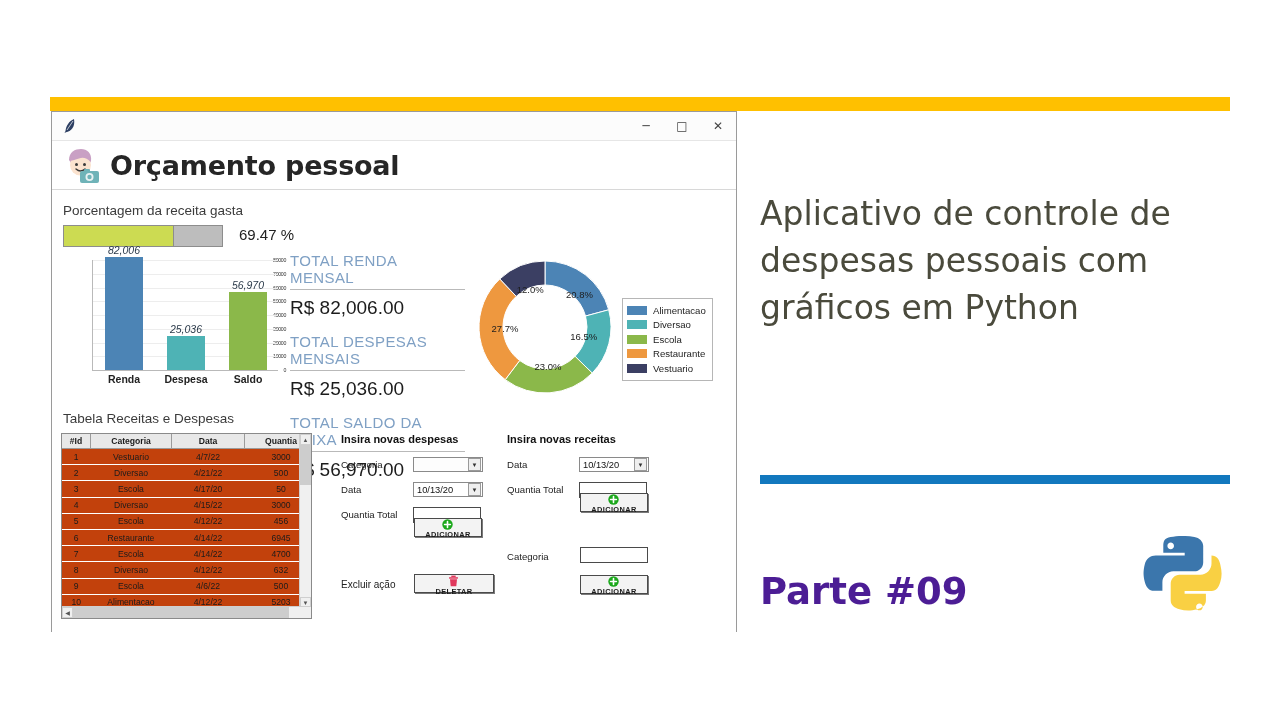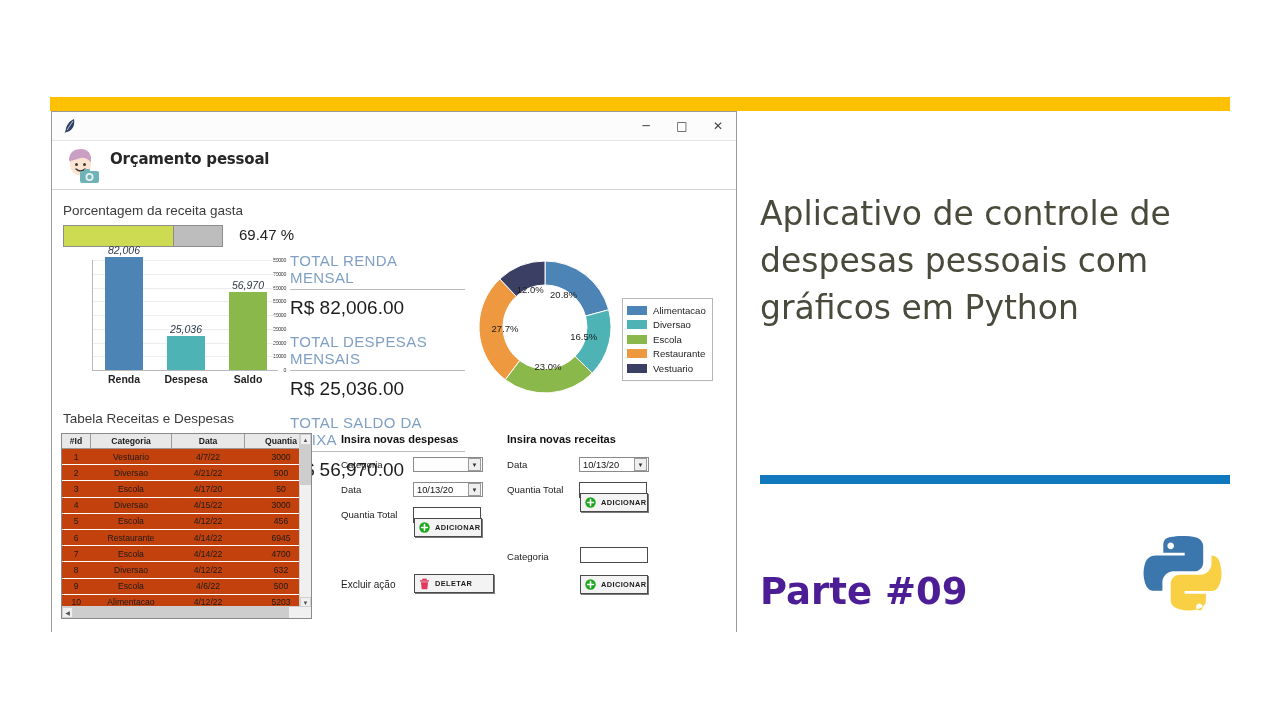--- a/index.html
+++ b/index.html
@@ -14,21 +14,21 @@
               border:1px solid #9a9a9a;box-sizing:border-box;}
 
   .titlebar{position:relative;height:28px;background:#fcfcfc;border-bottom:1px solid #e6e6e6;}
   .tb-icon{position:absolute;left:10px;top:5px;width:16px;height:18px;}
   .winbtns{position:absolute;right:0;top:0;height:28px;display:flex;}
   .winbtn{width:36px;height:28px;display:flex;align-items:center;justify-content:center;
           font-size:12px;color:#444;font-family:"DejaVu Sans",sans-serif;}
 
   .apphead{position:relative;height:48px;border-bottom:1px solid #d8d8d8;background:#fff;}
   .apphead .avatar{position:absolute;left:8px;top:3px;width:42px;height:42px;}
-  .apphead .title{position:absolute;left:58px;top:9px;font-size:15px;font-weight:bold;color:#262626;
+  .apphead .title{position:absolute;left:58px;top:9px;font-size:27px;font-weight:bold;color:#262626;
                   font-family:"DejaVu Sans",sans-serif;letter-spacing:-0.2px;}
 
   .appbody{position:relative;height:442px;background:#fff;}
 
   
   .lbl-porcent{position:absolute;left:11px;top:13px;font-size:13.5px;color:#3b3b3b;}
   .pbar{position:absolute;left:11px;top:35px;width:160px;height:22px;background:#bdbdbd;
         border:1px solid #8d8d8d;box-sizing:border-box;}
   .pbar-fill{height:100%;background:#CCDB52;border-right:1px solid #8d8d8d;box-sizing:border-box;}
   .pct{position:absolute;left:187px;top:36px;font-size:15px;color:#222;}
@@ -86,21 +86,21 @@
   .frow{display:flex;align-items:center;margin-bottom:8px;height:17px;}
   .frow .flbl{font-size:9.6px;color:#222;}
   .combo{height:15px;border:1px solid #8a8a8a;background:#fdfdfd;display:flex;align-items:center;
          box-sizing:border-box;}
   .combo .val{font-size:9.3px;color:#111;padding-left:3px;flex:1;}
   .combo .arrow{width:13px;height:13px;background:#efefef;border:1px solid #9a9a9a;margin:0 1px 0 0;
                 display:flex;align-items:center;justify-content:center;font-size:6px;color:#333;
                 box-sizing:border-box;}
   .txtin{height:16px;border:1px solid #4a4a4a;background:#fff;box-sizing:border-box;}
   .btn{height:19px;border:1px solid #4a4a4a;background:#f3f3f3;display:flex;align-items:center;
-       box-sizing:border-box;box-shadow:1px 1px 0 #7a7a7a;}
+       box-sizing:border-box;box-shadow:1px 1px 0 #7a7a7a;flex-direction:column;}
   .btn .bicon{margin:0 5px 0 4px;display:flex;align-items:center;}
   .btn .btxt{font-size:7.4px;color:#1b1b1b;letter-spacing:0.4px;font-weight:600;}
 
   
   .promo-title{position:absolute;left:760px;top:190px;width:470px;font-size:33px;line-height:47px;
                color:#4a4a3c;font-family:"DejaVu Sans",sans-serif;}
   .blue-bar{position:absolute;left:760px;top:475px;width:470px;height:9px;background:#1278BE;}
   .promo-part{position:absolute;left:760px;top:570px;font-size:37px;font-weight:bold;color:#4c1d95;
               font-family:"DejaVu Sans",sans-serif;}
   .pylogo{position:absolute;left:1135px;top:530px;width:96px;height:96px;}
@@ -219,21 +219,21 @@
             <path d="M 35.20665024852436 127.65443300954568
        A 66 66 0 0 1 29.819891008706527 26.88807059018685
        L 46.24902155099507 44.383317648300725
        A 42 42 0 0 0 49.67695924906096 108.50736646061998 Z" fill="#EE983F" stroke="#ffffff" stroke-width="1"></path>
             <path d="M 29.819891008706527 26.88807059018685
        A 66 66 0 0 1 74.99999999999999 9
        L 74.99999999999999 33
        A 42 42 0 0 0 46.24902155099507 44.383317648300725 Z" fill="#3B3F63" stroke="#ffffff" stroke-width="1"></path>
           </svg>
         <div id="pieLabels">
-            <div class="pielabel" style="left: 75px; top: 37.2404px; width: 32px; text-align: right;">20.8%</div>
+            <div class="pielabel" style="left: 96px; top: 37.2404px; width: 32px; text-align: left;">20.8%</div>
             <div class="pielabel" style="left: 97.7119px; top: 79.0693px; width: 32px; text-align: center;">16.5%</div>
             <div class="pielabel" style="left: 62.0131px; top: 108.886px; width: 32px; text-align: center;">23.0%</div>
             <div class="pielabel" style="left: 19.057px; top: 71.1353px; width: 32px; text-align: center;">27.7%</div>
             <div class="pielabel" style="left: 44.275px; top: 31.8089px; width: 32px; text-align: center;">12.0%</div>
           </div>
         <div class="legend" id="pieLegend">
             <div class="legend-row">
               <span class="legend-swatch" style="background: rgb(76, 132, 181);"></span>
               <span class="legend-txt">Alimentacao</span>
             </div>

